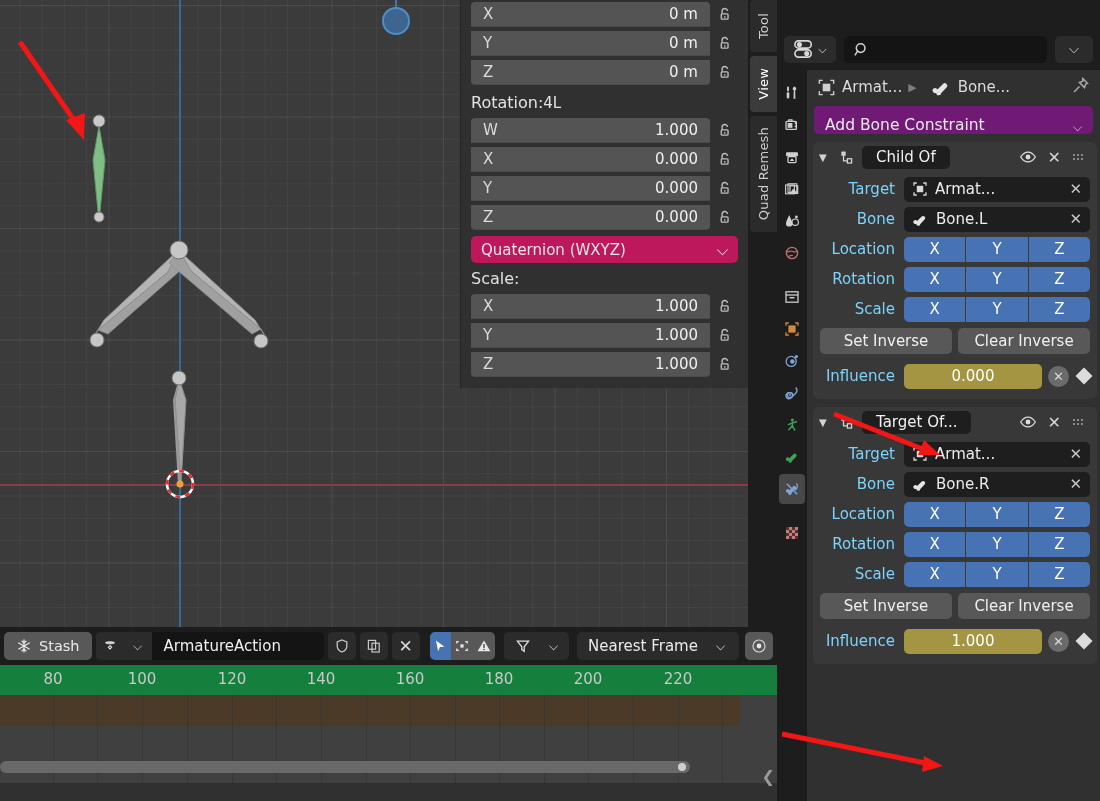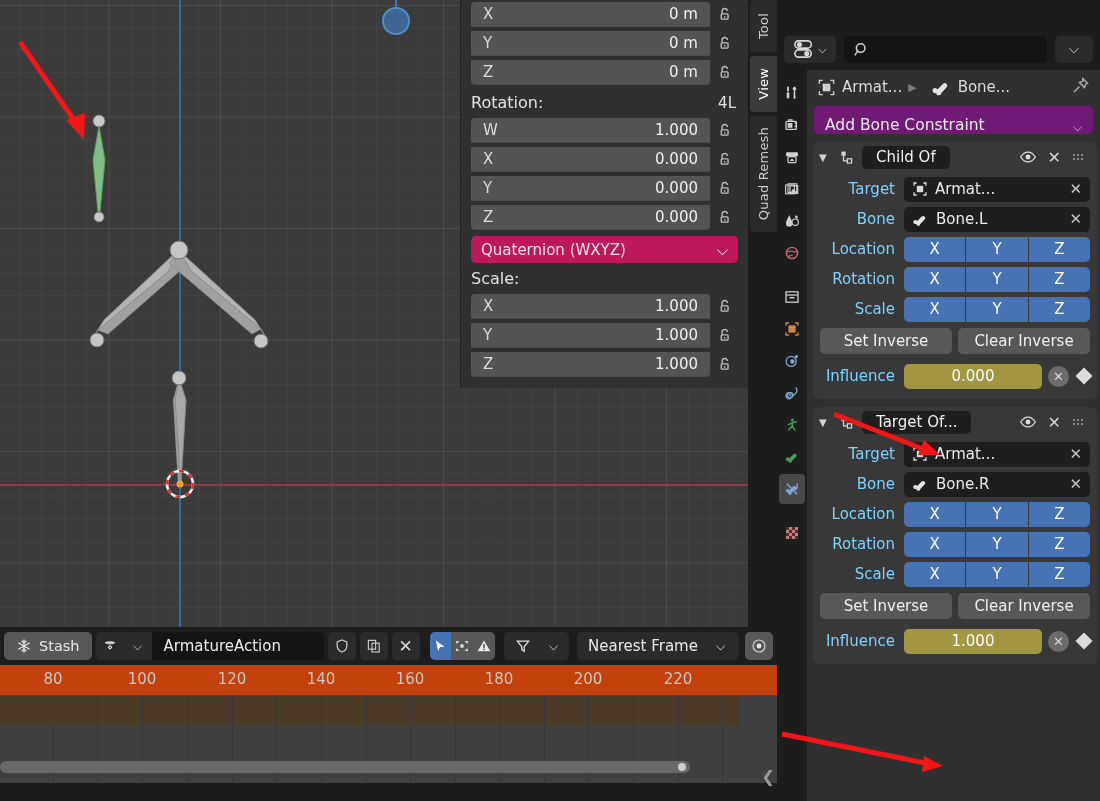--- a/index.html
+++ b/index.html
@@ -49,38 +49,38 @@
     padding:0 12px; color:#e4e4e4; font-size:15px; margin-left:10px;
     border-bottom:1px solid #4a4a4a; }
   .np-field.top{ border-radius:4px 4px 0 0; }
   .np-field.mid{ border-radius:0; }
   .np-field.bot{ border-radius:0 0 4px 4px; }
   .np-field .lbl{ color:#dcdcdc; }
   .np-field .val{ color:#f0f0f0; }
   .np-lock{ width:30px; display:flex; align-items:center; justify-content:center; }
   .np-lock svg{ width:17px; height:17px; stroke:#bdbdbd; fill:none; stroke-width:1.6; }
   .np-head{ color:#e2e2e2; font-size:16px; padding:6px 0 4px 10px; display:flex;
-     align-items:center; justify-content:space-between; }
+     align-items:center; }
   .np-head .fourl{ color:#e2e2e2; font-size:15px; padding-right:12px; }
   .np-select{ margin:4px 10px 0 10px; height:27px; background:#be185d;
     border-radius:5px; color:#e7e7e7; font-size:15px; display:flex;
     align-items:center; justify-content:space-between; padding:0 10px; }
 
   
   #vp-tabs{ position:absolute; left:748px; top:0; width:29px; height:627px;
      background:#1d1d1d; }
   .vtab{ width:27px; background:#2b2b2b; border-radius:4px 0 0 4px;
      margin:0 0 4px 2px; color:#cdcdcd; font-size:13px;
      display:flex; align-items:center; justify-content:center; }
   .vtab span{ writing-mode:vertical-rl; transform:rotate(180deg);
      white-space:nowrap; letter-spacing:.2px; }
   .vtab.active{ background:#3b3b3b; color:#ffffff; }
 
   
-  #dope{ position:absolute; left:0; top:627px; width:777px; height:156px;
+  #dope{ position:absolute; left:0; top:627px; width:777px; height:174px;
      background:#303030; }
   #dope-header{ position:absolute; left:0; top:0; width:777px; height:38px;
      background:#1d1d1d; display:flex; align-items:center; padding:0 4px; gap:4px; }
   .dh-btn{ height:28px; border-radius:5px; background:#585858; color:#e9e9e9;
      font-size:14.5px; display:flex; align-items:center; gap:7px; padding:0 12px; }
   .dh-icon-btn{ height:28px; min-width:28px; border-radius:5px; background:#2b2b2b;
      display:flex; align-items:center; justify-content:center; padding:0 5px; }
   .dh-group{ height:28px; border-radius:5px; background:#2b2b2b; display:flex;
      align-items:center; }
   .dh-name{ height:28px; background:#141414; border-radius:0 5px 5px 0;
@@ -89,21 +89,21 @@
   .dh-flat{ width:28px; height:28px; display:flex; align-items:center;
      justify-content:center; }
   .dh-sel{ height:28px; border-radius:5px; overflow:hidden; display:flex; }
   .dh-sel div{ width:29px; display:flex; align-items:center; justify-content:center;
      background:#585858; }
   .dh-sel div.on{ background:#4772b3; }
   .dh-dd{ height:28px; border-radius:5px; background:#2b2b2b; color:#eaeaea;
      font-size:15px; display:flex; align-items:center; gap:18px; padding:0 11px; }
 
   #ruler{ position:absolute; left:0; top:38px; width:777px; height:30px;
-     background:#c2410c; }
+     background:#15803d; }
   .ticklabel{ position:absolute; top:5px; transform:translateX(-50%);
      color:#c9c9c9; font-size:15px; }
   #dope-body{ position:absolute; left:0; top:68px; width:777px; height:88px;
      background:#404040; }
   .chan-band{ position:absolute; left:0; top:0; width:740px; height:31px;
      background:#4a3a27; }
   .vline{ position:absolute; top:0; width:1px; height:88px; background:#383838; }
   #scroll-h{ position:absolute; left:0; bottom:10px; width:690px; height:12px;
      background:#696969; border-radius:6px; }
   #scroll-knob{ position:absolute; right:4px; top:2px; width:8px; height:8px;

